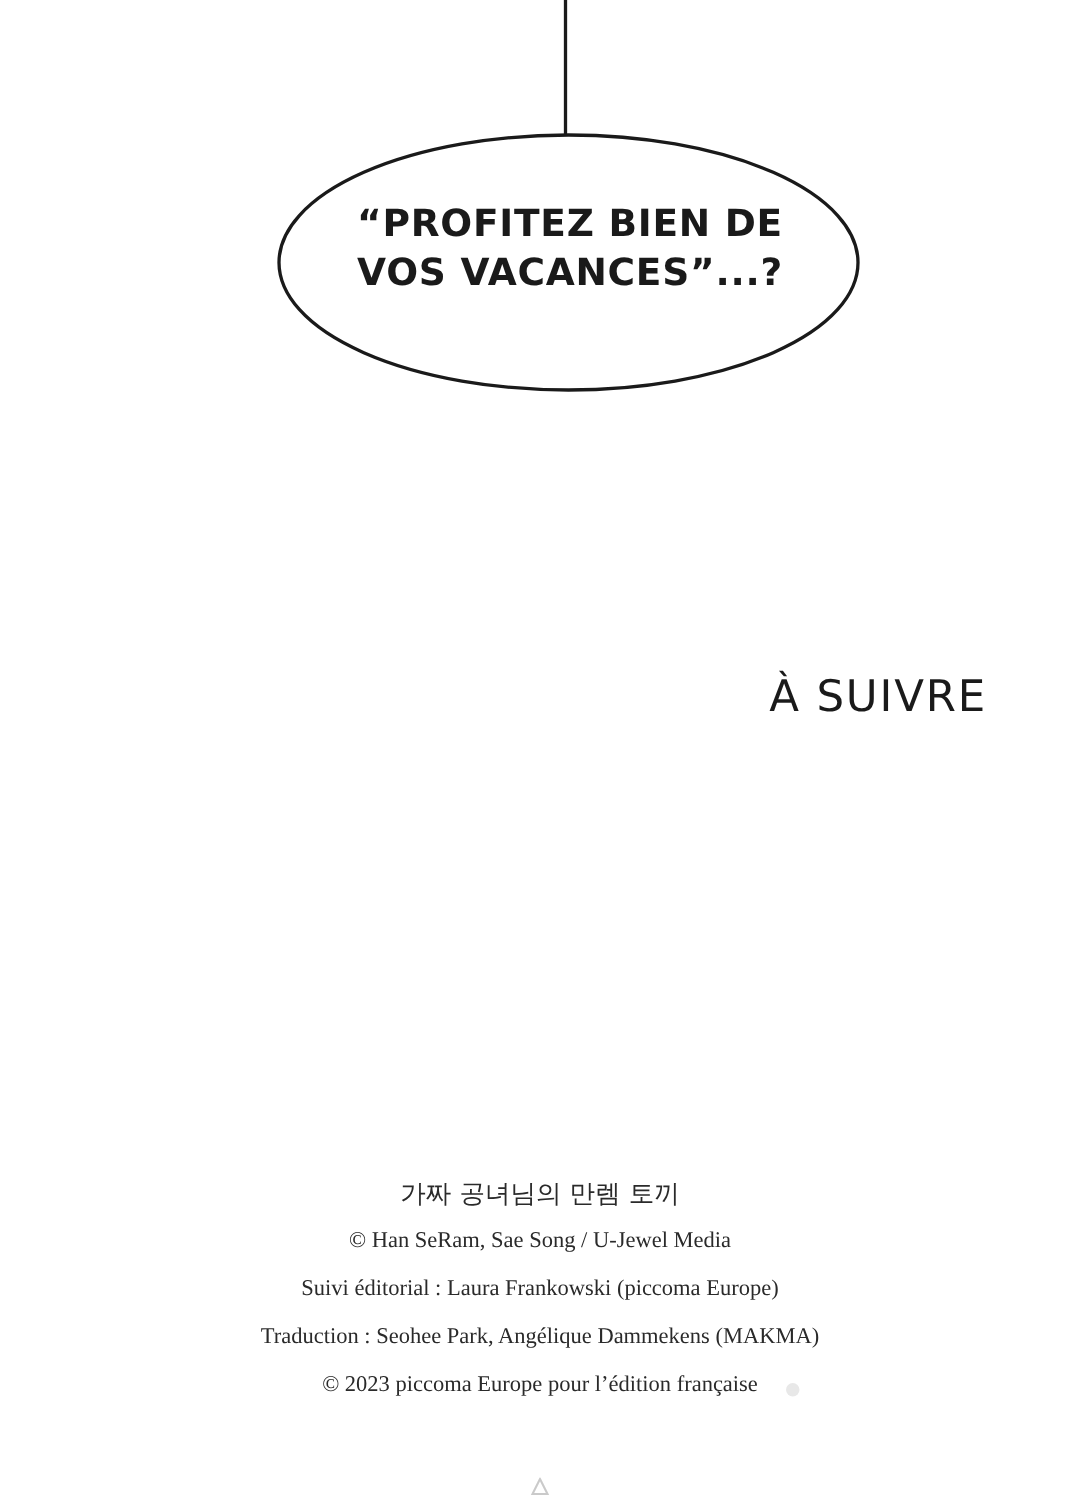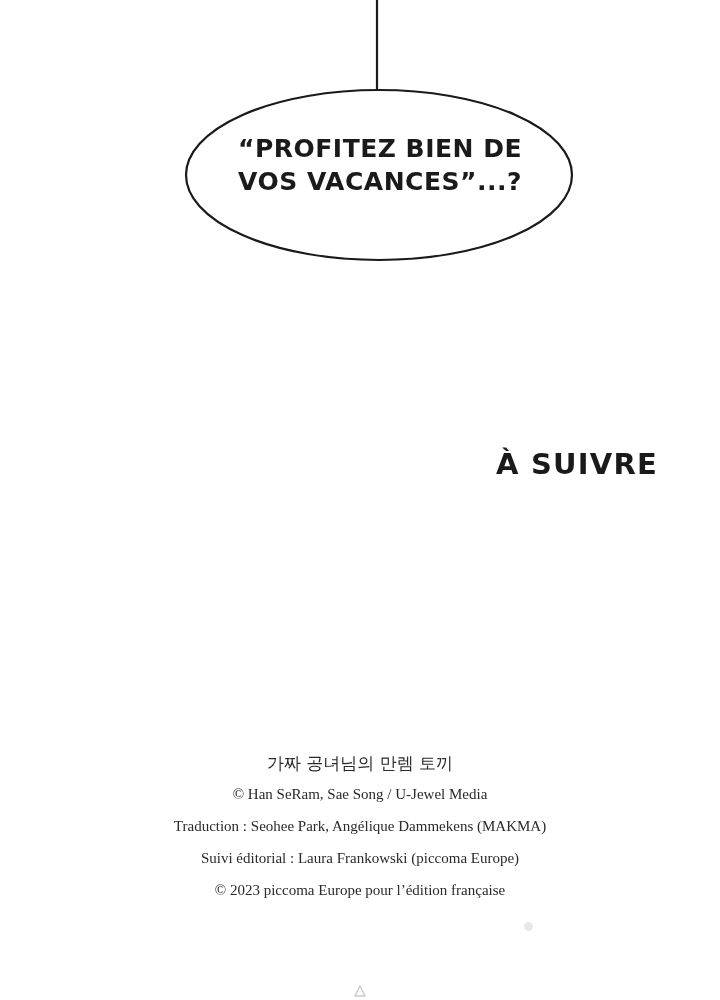--- a/index.html
+++ b/index.html
@@ -44,30 +44,30 @@
     white-space: pre-line;
   }
 
   
   .to-be-continued {
     position: absolute;
     right: 62px;
     top: 447px;
     font-family: "DejaVu Sans", sans-serif;
     font-size: 29px;
-    font-weight: 700;
+    font-weight: 400;
     letter-spacing: 1.2px;
     color: #1a1a1a;
   }
 
   
   .credits {
     position: absolute;
     left: 0;
-    top: 748px;
+    top: 781px;
     width: 720px;
     text-align: center;
   }
   .credits-line {
     font-family: "Liberation Serif", serif;
     font-size: 15px;
     line-height: 32px;
     color: #2a2a2a;
   }
   .credits-line.korean {
@@ -107,22 +107,22 @@
   </svg>
   <div class="balloon-text">“PROFITEZ BIEN DE
 VOS VACANCES”...?</div>
 </div>
 
 <div class="to-be-continued">À SUIVRE</div>
 
 <div class="credits">
   <div class="credits-line korean">가짜 공녀님의 만렘 토끼</div>
   <div class="credits-line">© Han SeRam, Sae Song / U-Jewel Media</div>
+  <div class="credits-line">Suivi éditorial : Laura Frankowski (piccoma Europe)</div>
   <div class="credits-line">Traduction : Seohee Park, Angélique Dammekens (MAKMA)</div>
-  <div class="credits-line">Suivi éditorial : Laura Frankowski (piccoma Europe)</div>
   <div class="credits-line">© 2023 piccoma Europe pour l’édition française</div>
 </div>
 
 <div class="watermark-dot"></div>
 
 <div class="bottom-mark">
   <svg width="14" height="12" viewBox="0 0 14 12">
     <path d="M7 1 L12 11 L2 11 Z" fill="none" stroke="#6b6b6b" stroke-width="1.4"></path>
   </svg>
 </div>

